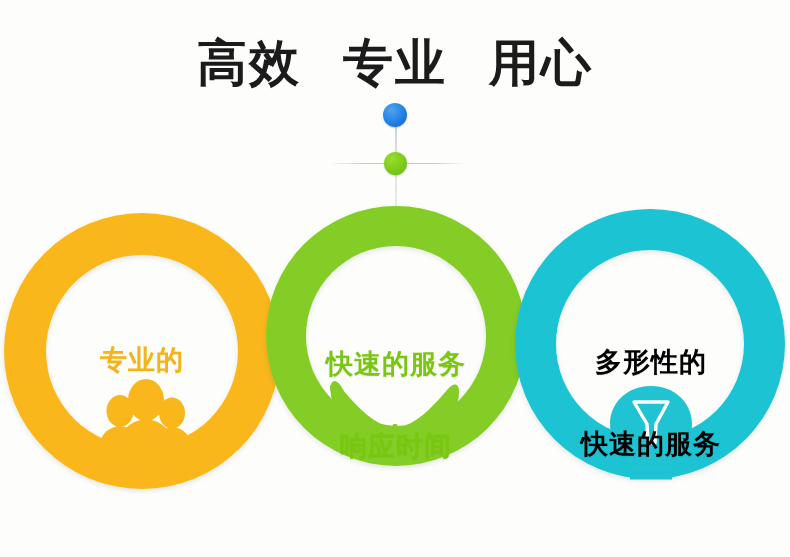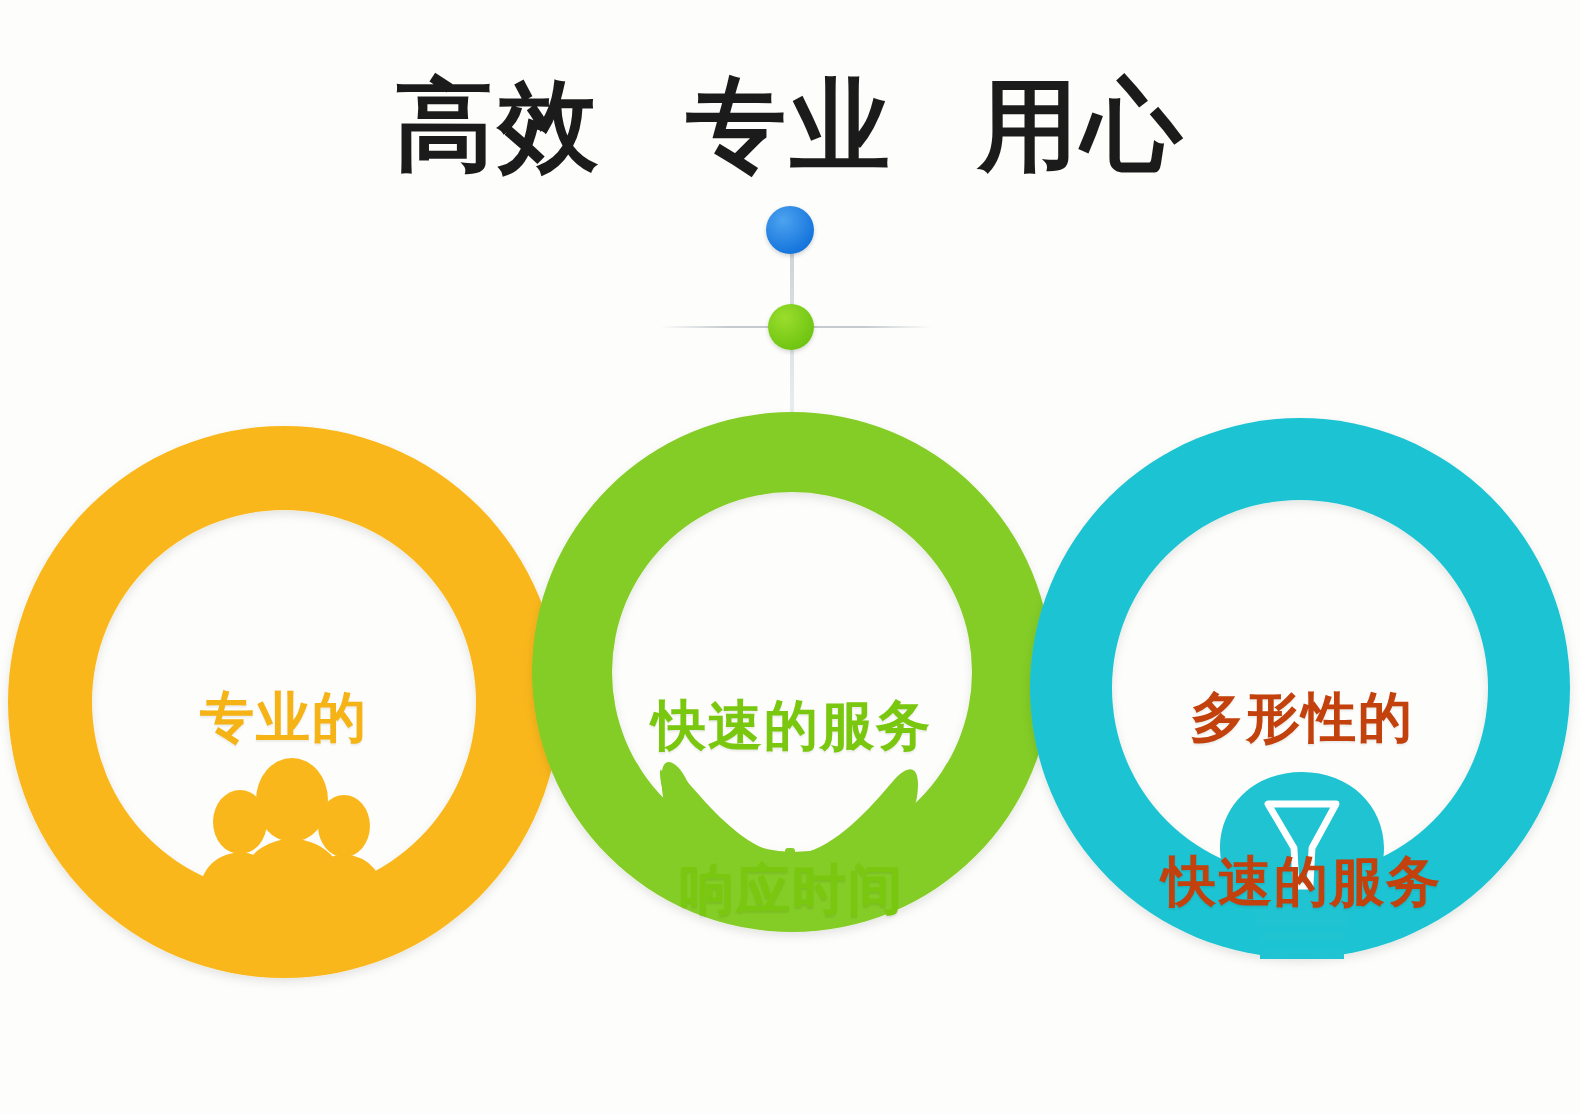--- a/index.html
+++ b/index.html
@@ -109,24 +109,23 @@
     top: 300px;
     width: 200px;
     color: #7ac70f;
     font-size: 27px;
     text-shadow: 0 1px 1px rgba(0,0,0,0.07);
   }
   .txt-cyan {
     left: 536px;
     top: 298px;
     width: 230px;
-    color: #c2410c;
+    color: #000000;
     font-size: 27px;
     text-shadow: 0 1px 1px rgba(0,0,0,0.07);
-    font-family: Liberation Mono, monospace;
   }
 </style>
 </head>
 <body>
 
 <div id="stage">
 
   <div class="heading">
     <span class="seg">高效</span><span class="gap"></span><span class="seg">专业</span><span class="gap"></span><span class="seg">用心</span>
   </div>

